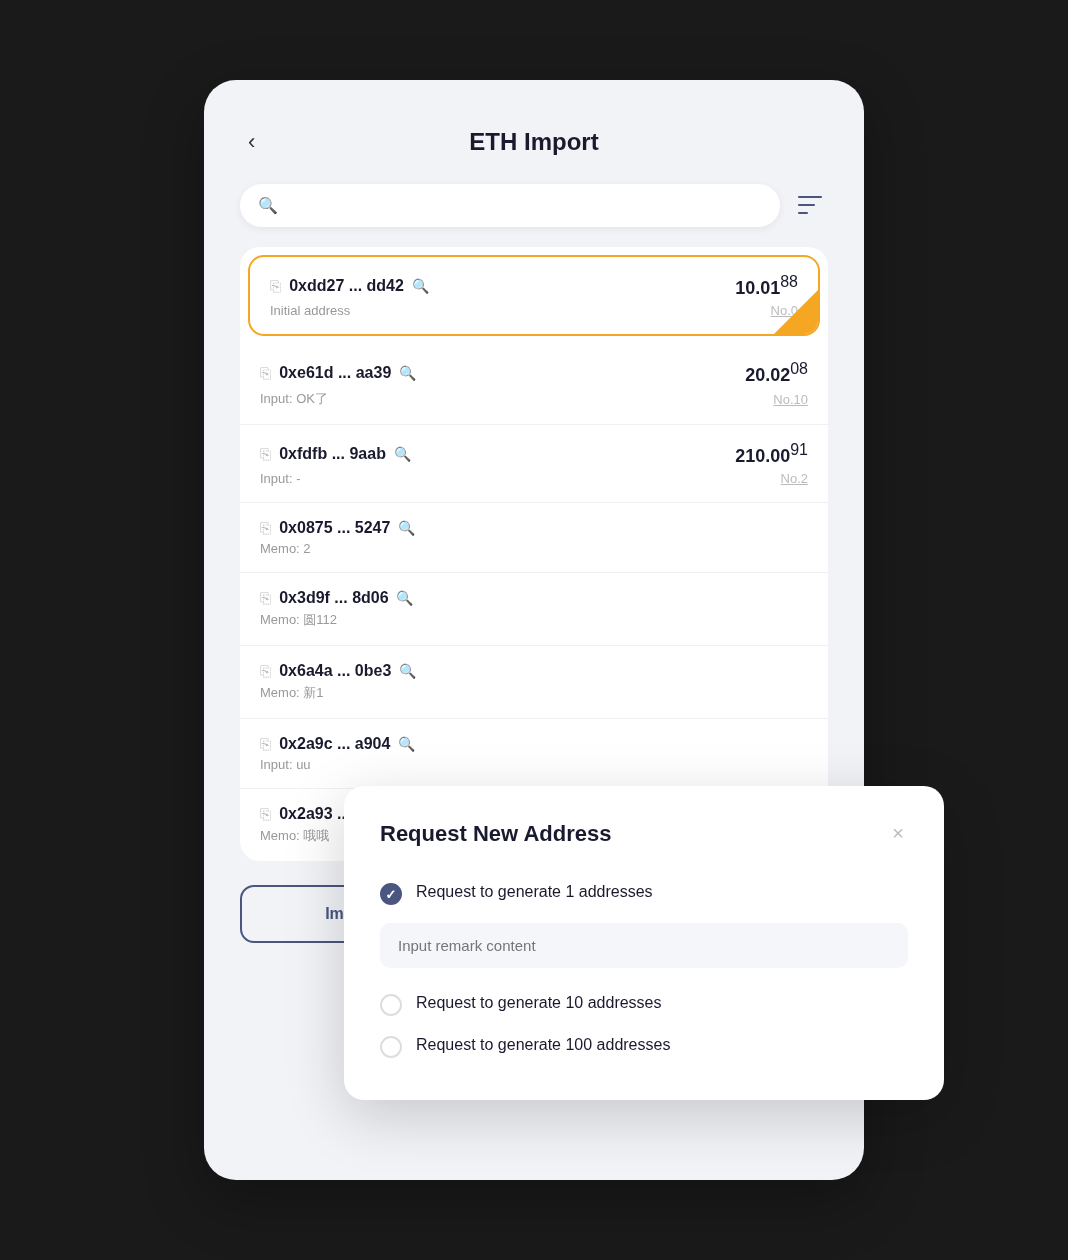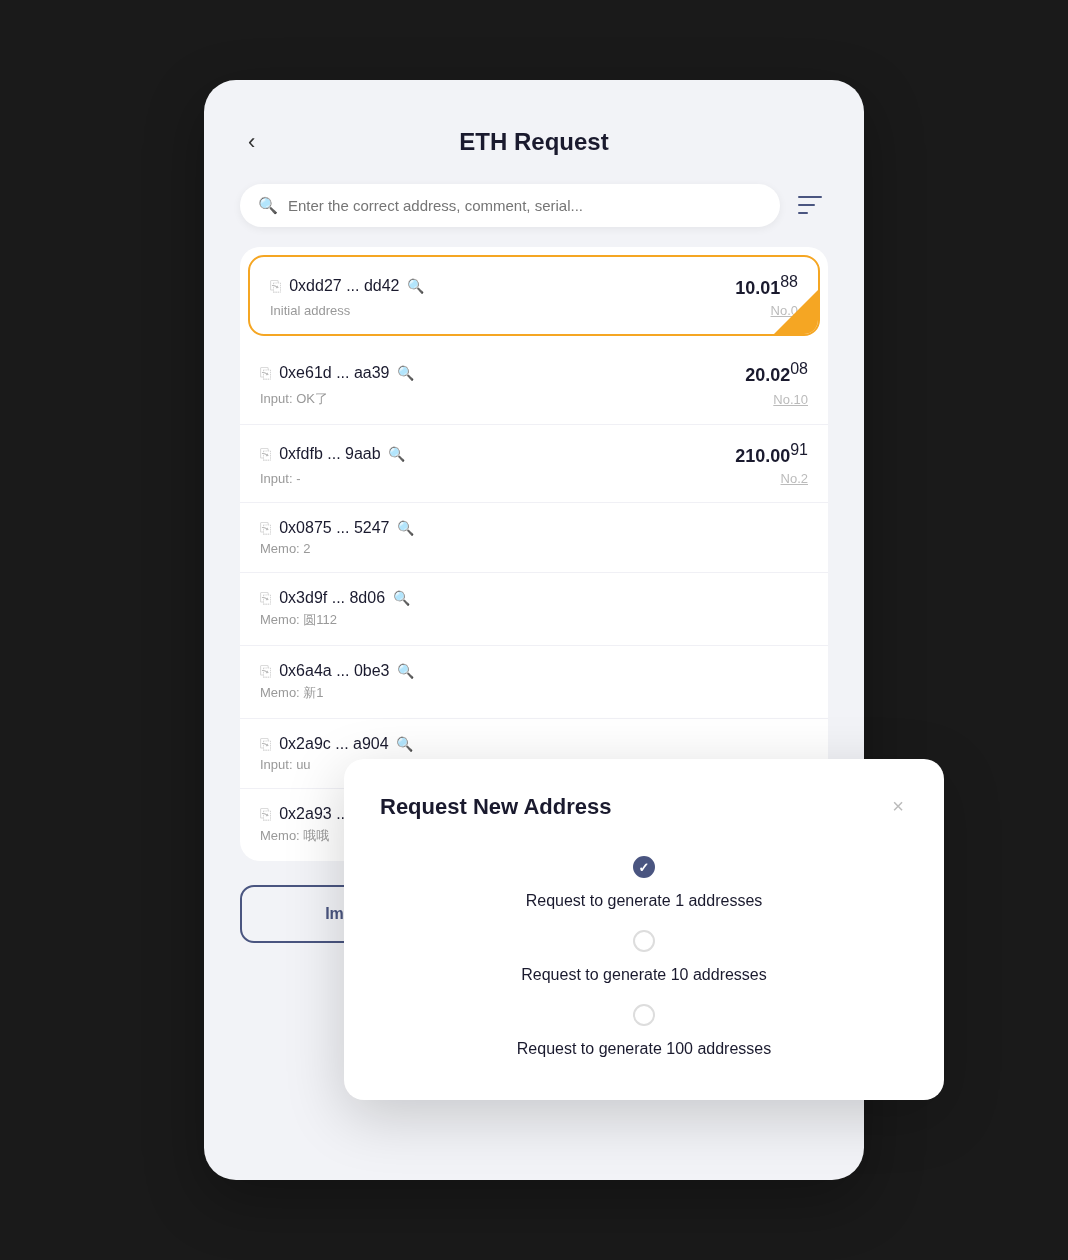--- a/index.html
+++ b/index.html
@@ -119,21 +119,21 @@
       align-items: center;
       gap: 8px;
     }
     .copy-icon {
       color: #bbb;
       font-size: 14px;
       cursor: pointer;
     }
     .addr-text {
       font-size: 16px;
-      font-weight: 400;
+      font-weight: 700;
       color: #1a1a2e;
     }
     .search-addr-icon {
       color: #bbb;
       font-size: 14px;
       cursor: pointer;
     }
     .addr-amount {
       font-size: 18px;
       font-weight: 700;
@@ -233,25 +233,23 @@
       background: none;
       border: none;
       font-size: 20px;
       color: #bbb;
       cursor: pointer;
       padding: 4px;
     }
 
     .radio-item {
       display: flex;
-      align-items: center;
       gap: 14px;
       padding: 10px 0;
       cursor: pointer;
-      flex-direction: column;
     }
     .radio-circle {
       width: 22px;
       height: 22px;
       border-radius: 50%;
       border: 2px solid #ddd;
       display: flex;
       align-items: center;
       justify-content: center;
       flex-shrink: 0;
@@ -312,27 +310,26 @@
       top: 16px; left: 0;
     }
   </style>
 </head>
 <body>
 
 <div class="app-container">
 
   <div class="header">
     <button class="back-btn">‹</button>
-    <span class="header-title">ETH Request</span>
+    <span class="header-title">ETH Import</span>
   </div>
 
   <div class="search-row">
     <div class="search-box">
       <span class="search-icon-wrap">🔍</span>
-      <input class="search-input" type="text" placeholder="Enter the correct address, comment, serial..." style="">
     </div>
     <button class="filter-btn">
       <div class="filter-icon-svg">
           <span></span>
         </div>
     </button>
   </div>
 
   <div class="address-list" id="address-list">
       <div class="address-item active">
@@ -464,21 +461,21 @@
 
   <div class="modal-overlay">
     <div class="modal">
       <div class="modal-header">
         <span class="modal-title">Request New Address</span>
         <button class="modal-close">×</button>
       </div>
       <div id="modal-options"><div class="radio-item">
       <div class="radio-circle checked"></div>
       <span class="radio-label">Request to generate 1 addresses</span>
-    </div><div class="radio-item">
+    </div><input type="text" class="remark-input" placeholder="Input remark content" style=""><div class="radio-item">
       <div class="radio-circle "></div>
       <span class="radio-label">Request to generate 10 addresses</span>
     </div><div class="radio-item">
       <div class="radio-circle "></div>
       <span class="radio-label">Request to generate 100 addresses</span>
     </div></div>
     </div>
   </div>
 
 </div>

